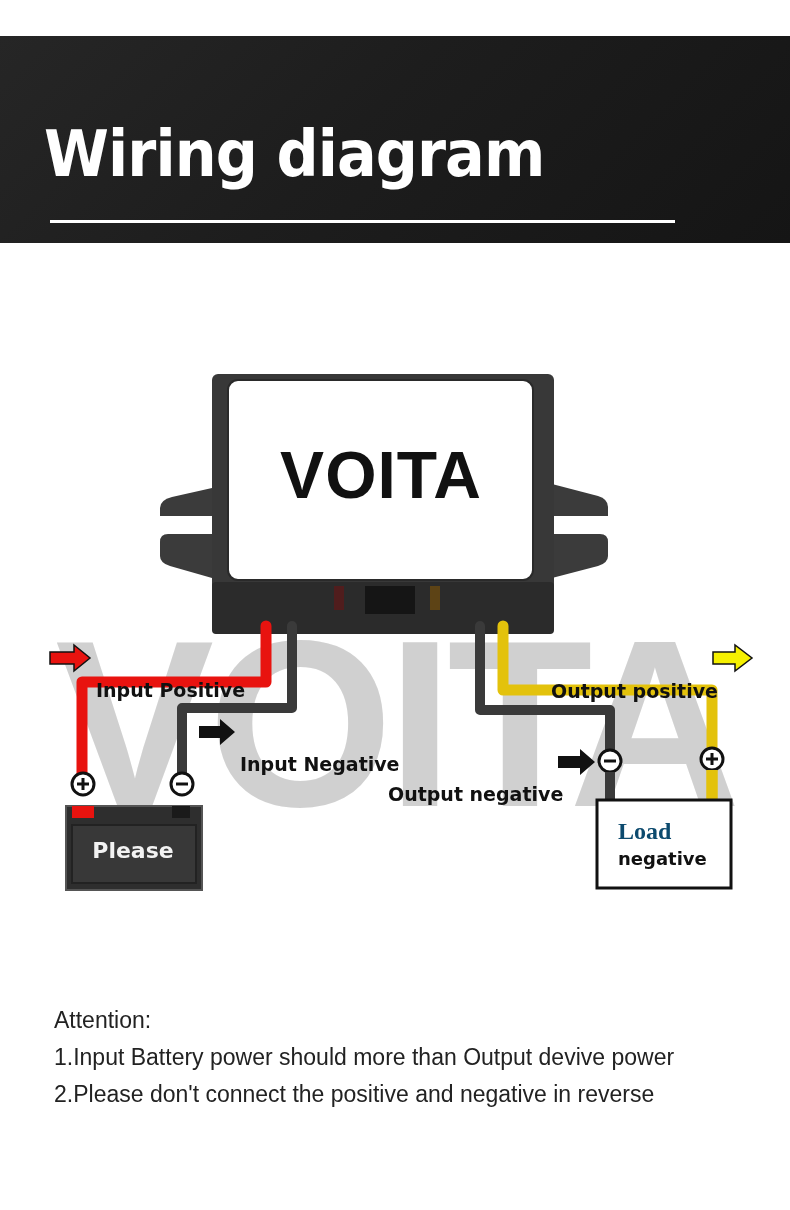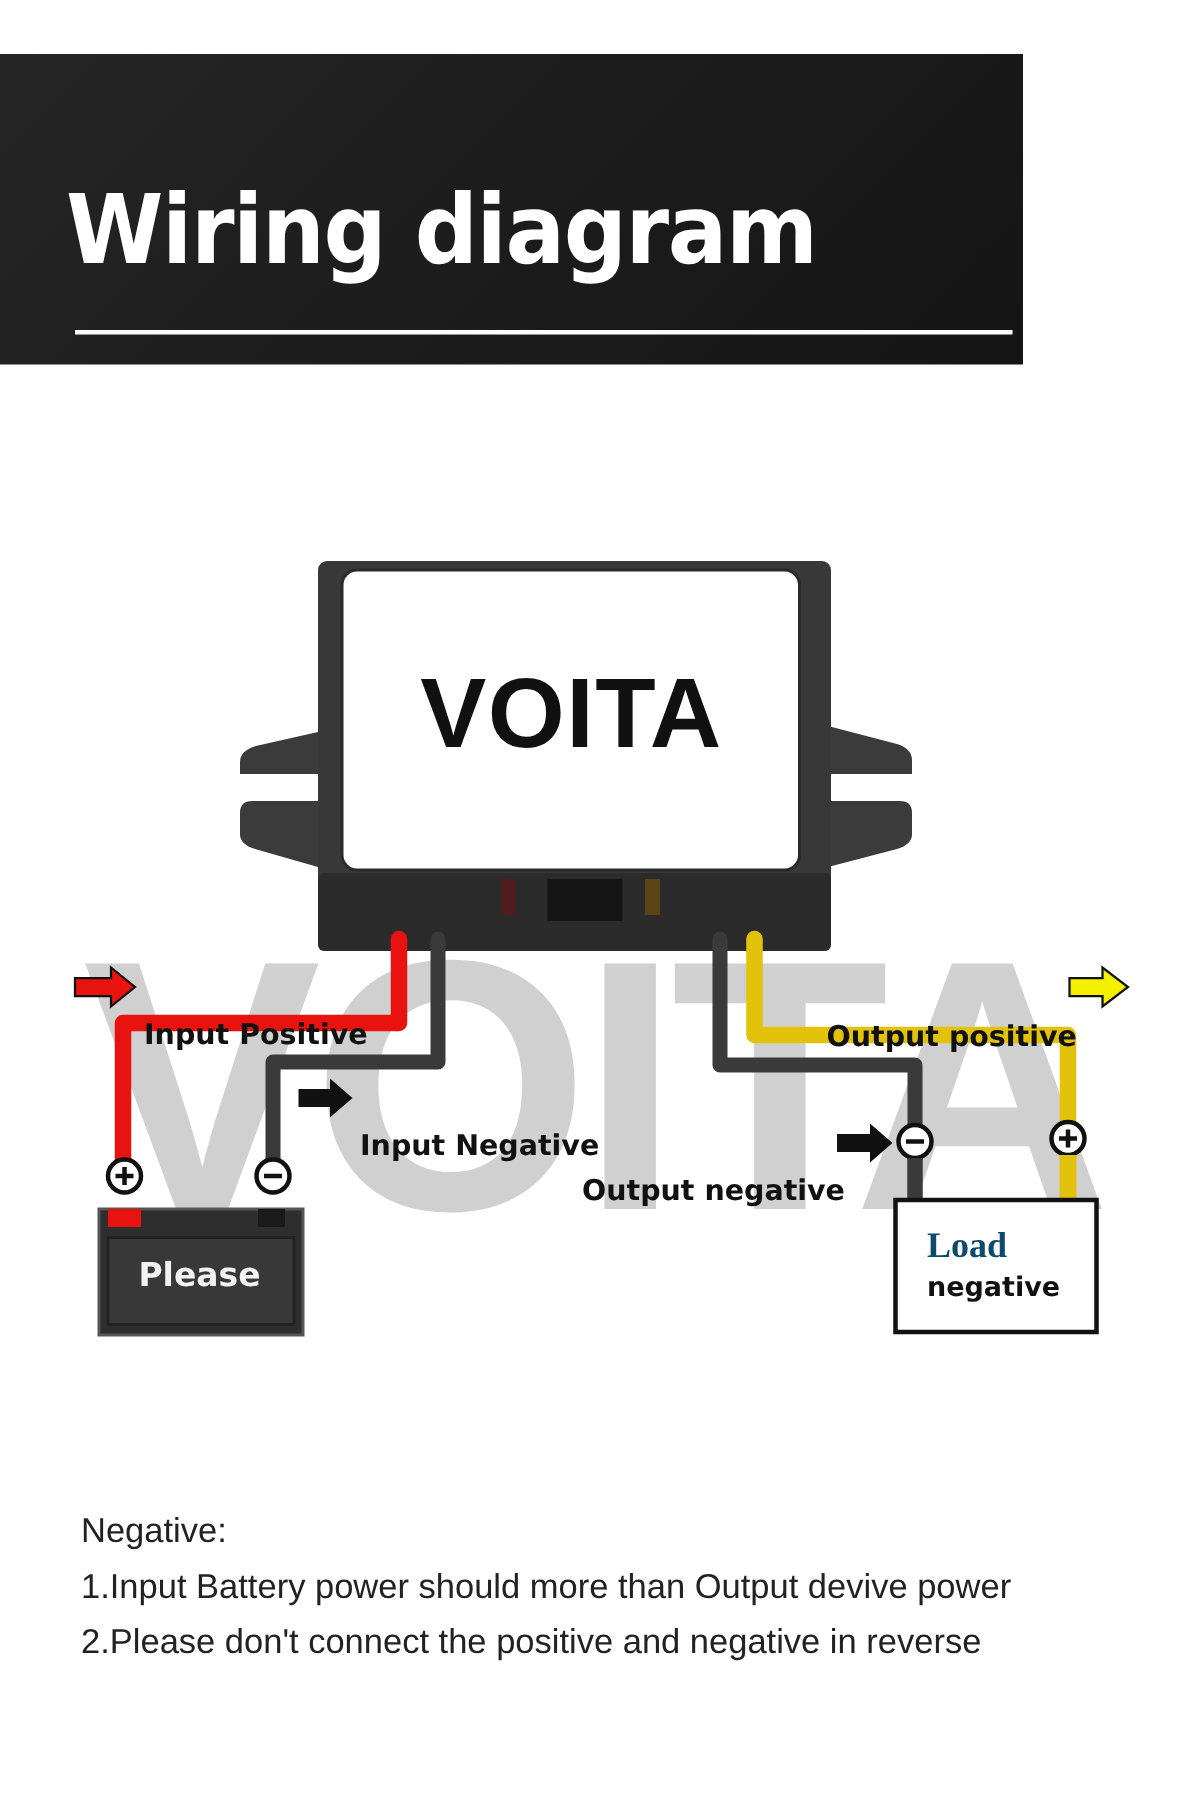--- a/index.html
+++ b/index.html
@@ -2,21 +2,21 @@
 <html><head>
   <meta charset="utf-8">
   <style>
     html, body { margin: 0; padding: 0; }
     body {
       width: 790px; height: 1210px; position: relative; overflow: hidden;
       background: #ffffff;
       font-family: "Liberation Sans", "DejaVu Sans", sans-serif;
     }
     .header {
-      position: absolute; left: 0; top: 36px; width: 682px; height: 207px;
+      position: absolute; left: 0; top: 36px; width: 790px; height: 207px;
       background: linear-gradient(135deg, #262626 0%, #1d1d1d 45%, #151515 100%);
     }
     .header-title {
       position: absolute; left: 44px; top: 78px;
       color: #ffffff; font-weight: bold; font-size: 64px; line-height: 80px;
       letter-spacing: -1px;
       font-family: "DejaVu Sans", sans-serif;
       transform: scaleX(0.92); transform-origin: left center;
     }
     .header-rule {
@@ -130,16 +130,16 @@
   <div class="label" style="left:240px; top:361px;">Input Negative</div>
   <div class="label" style="left:388px; top:391px;">Output negative</div>
   <div class="label" style="left:551px; top:288px;">Output positive</div>
 
   <div class="battery-text">Please</div>
   <div class="load-line1">Load</div>
   <div class="load-line2">negative</div>
 </div>
 
 <div class="notes">
-  <div>Negative:</div>
+  <div>Attention:</div>
   <div>1.Input Battery power should more than Output devive power</div>
   <div>2.Please don't connect the positive and negative in reverse</div>
 </div>
 
 </body></html>

